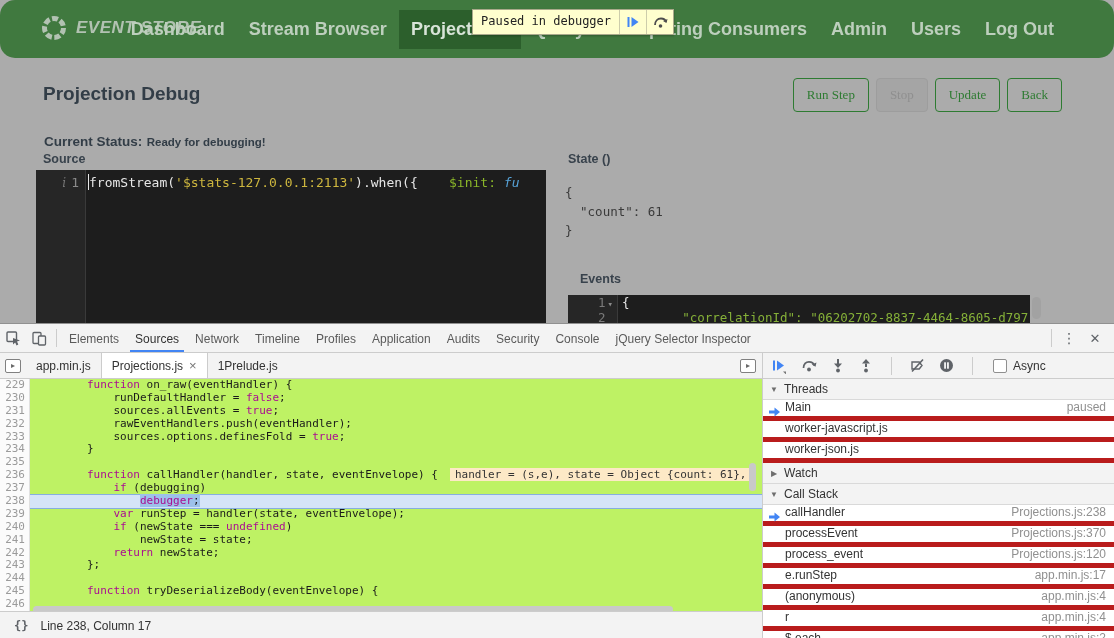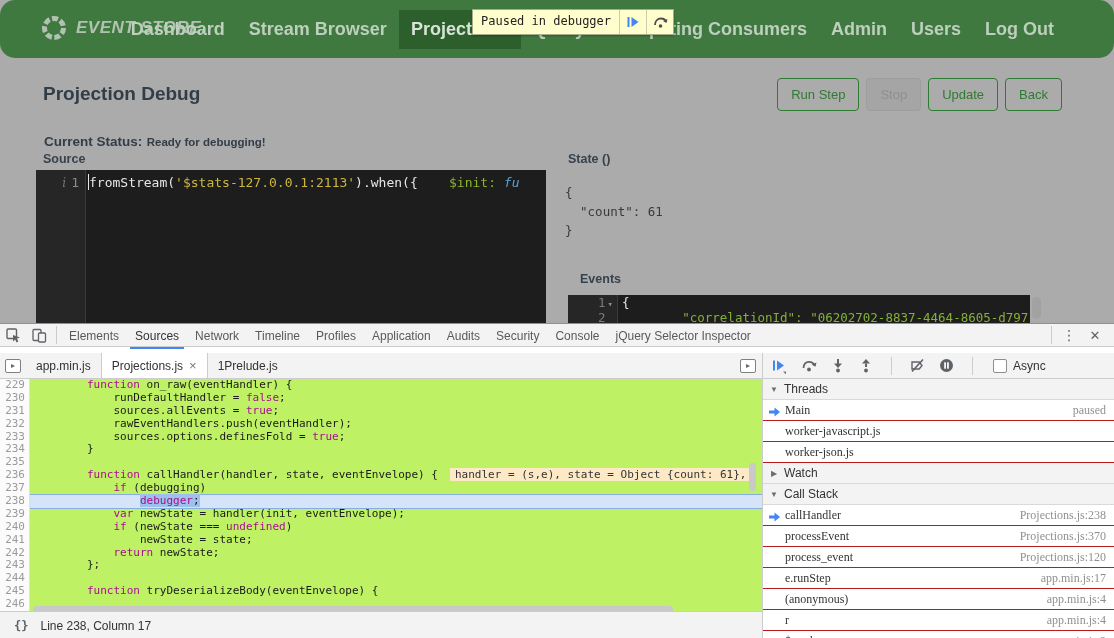--- a/index.html
+++ b/index.html
@@ -13,21 +13,21 @@
   .nav-item{color:#bdcfbd;font-size:18px;font-weight:bold;padding:9px 12px;white-space:nowrap;cursor:pointer;}
   .nav-item.active{background:#2c5f2c;color:#d8e4d8;}
   
   .debug-tooltip{position:absolute;left:472px;top:9px;height:24px;background:#ffffce;border:1px solid #a9a98b;
     box-shadow:0 1px 2px rgba(0,0,0,.25);display:flex;align-items:stretch;z-index:5;}
   .tip-text{font-family:"DejaVu Sans Mono",monospace;font-size:12px;color:#222;padding:4px 8px;}
   .tip-btn{display:flex;align-items:center;justify-content:center;width:26px;border-left:1px solid #cdcdab;cursor:pointer;}
   
   .page-title{position:absolute;left:43px;top:83px;margin:0;font-size:19px;font-weight:bold;color:#323d47;}
   .page-actions{position:absolute;right:52px;top:78px;display:flex;gap:7px;}
-  .gbtn{font-family:Liberation Sans, sans-serif;font-size:13px;color:#2e7b32;background:transparent;
+  .gbtn{font-family:Liberation Serif, serif;font-size:13px;color:#2e7b32;background:transparent;
     border:1px solid #2e7b32;border-radius:4px;padding:8px 13px;cursor:pointer;}
   .gbtn.disabled{color:#8f8f8f;background:#a5a5a5;border-color:#9d9d9d;cursor:default;}
   .status-line{position:absolute;left:44px;top:132px;color:#323d47;}
   .status-label{font-size:13.5px;font-weight:bold;}
   .status-value{font-size:11.5px;font-weight:bold;}
   .src-label{position:absolute;left:43px;top:152px;font-size:12.5px;font-weight:bold;color:#38424c;}
   
   .source-editor{position:absolute;left:36px;top:170px;width:510px;height:153px;background:#1d1d1d;display:flex;}
   .se-gutter{width:50px;background:#262626;border-right:1px solid #3a3a3a;color:#8a8a8a;
     font-family:"DejaVu Sans Mono",monospace;font-size:13px;padding:5px 6px 0 0;text-align:right;box-sizing:border-box;}
@@ -44,21 +44,21 @@
   .events-editor{position:absolute;left:568px;top:295px;width:462px;height:28px;background:#1d1d1d;overflow:hidden;}
   .ev-row{display:flex;height:15px;font-family:"DejaVu Sans Mono",monospace;font-size:12.5px;line-height:15px;}
   .ev-gut{width:50px;background:#262626;border-right:1px solid #3a3a3a;color:#7a7a7a;text-align:right;
     padding-right:4px;box-sizing:border-box;flex-shrink:0;}
   .ev-fold{font-size:9px;color:#8a8a8a;padding-left:2px;}
   .ev-code{padding-left:4px;color:#e6e6e6;white-space:pre;}
   .ev-code.green{color:#85b038;}
   .ev-thumb{position:absolute;left:1032px;top:297px;width:9px;height:22px;border-radius:5px;background:#a2a2a2;}
   
   .devtools{position:absolute;top:323px;left:0;width:100%;height:315px;background:#fff;border-top:1px solid #909090;box-sizing:border-box;}
-  .dt-tabs{position:absolute;top:0;left:0;width:100%;height:23px;background:#f3f3f3;border-bottom:1px solid #ccc;
+  .dt-tabs{position:absolute;top:0;left:0;width:100%;height:29px;background:#f3f3f3;border-bottom:1px solid #ccc;
     display:flex;align-items:center;box-sizing:border-box;}
   .dt-icon{width:26px;height:22px;display:flex;align-items:center;justify-content:center;cursor:pointer;}
   .dt-sep{width:1px;height:18px;background:#ccc;margin:0 4px;}
   .dt-tab{font-size:12px;color:#5a5a5a;padding:7px 5px 6px;margin:0 3px;cursor:pointer;white-space:nowrap;}
   .dt-tab.active{color:#333;border-bottom:2px solid #4285f4;padding-bottom:4px;}
   .dt-right{margin-left:auto;display:flex;align-items:center;padding-right:6px;}
   .dots{font-size:14px;color:#5f6368;} .closex{font-size:13px;color:#5f6368;}
   
   .dt-filebar{position:absolute;top:29px;left:0;width:762px;height:26px;background:#f3f3f3;border-bottom:1px solid #ccc;
     display:flex;align-items:stretch;box-sizing:border-box;}
@@ -91,22 +91,22 @@
   .dt-side{position:absolute;top:29px;left:762px;right:0;bottom:0;border-left:1px solid #ccc;background:#fff;box-sizing:border-box;}
   .side-toolbar{height:26px;background:#f3f3f3;border-bottom:1px solid #ccc;display:flex;align-items:center;
     padding-left:8px;box-sizing:border-box;gap:14px;}
   .sb-btn{display:flex;align-items:center;justify-content:center;cursor:pointer;}
   .async-wrap{display:flex;align-items:center;gap:6px;margin-left:2px;}
   .cbx{width:12px;height:12px;border:1px solid #8f8f8f;border-radius:2px;background:#fff;cursor:pointer;}
   .async-label{font-size:12px;color:#333;}
   .shead{height:21px;background:#f3f3f3;border-bottom:1px solid #d9d9d9;display:flex;align-items:center;
     font-size:12px;color:#333;padding-left:6px;box-sizing:border-box;gap:5px;cursor:pointer;}
   .tri{font-size:8px;color:#6e6e6e;width:10px;text-align:center;}
-  .srow{height:21px;border-bottom:1px solid #b91c1c;display:flex;align-items:center;font-size:12px;color:#333;
-    position:relative;padding-left:22px;box-sizing:border-box;cursor:pointer;background:#fff;font-family:Liberation Serif, serif;}
+  .srow{height:21px;border-bottom:5px solid #b91c1c;display:flex;font-size:12px;color:#333;
+    position:relative;padding-left:22px;box-sizing:border-box;cursor:pointer;background:#fff;}
   .srow .cur-arrow{position:absolute;left:6px;top:6px;}
   .srow .loc{margin-left:auto;color:#909090;padding-right:8px;white-space:nowrap;}
 </style>
 </head>
 <body>
 
 <div class="stage">
 
   <div class="navbar">
     <div class="brand">
@@ -273,21 +273,21 @@
           <div class="crow">
             <div class="cgut">237</div>
             <div class="ccode"><span>            </span><span class="kw">if</span><span> (debugging)</span></div>
           </div>
           <div class="crow paused">
             <div class="cgut">238</div>
             <div class="ccode"><span>                </span><span class="kw sel">debugger</span><span class="sel">;</span></div>
           </div>
           <div class="crow">
             <div class="cgut">239</div>
-            <div class="ccode"><span>            </span><span class="kw">var</span><span> newState = handler(init, eventEnvelope);</span></div>
+            <div class="ccode"><span>            </span><span class="kw">var</span><span> runStep = handler(state, eventEnvelope);</span></div>
           </div>
           <div class="crow">
             <div class="cgut">240</div>
             <div class="ccode"><span>            </span><span class="kw">if</span><span> (newState === </span><span class="kw">undefined</span><span>)</span></div>
           </div>
           <div class="crow">
             <div class="cgut">241</div>
             <div class="ccode"><span>                newState = state;</span></div>
           </div>
           <div class="crow">

